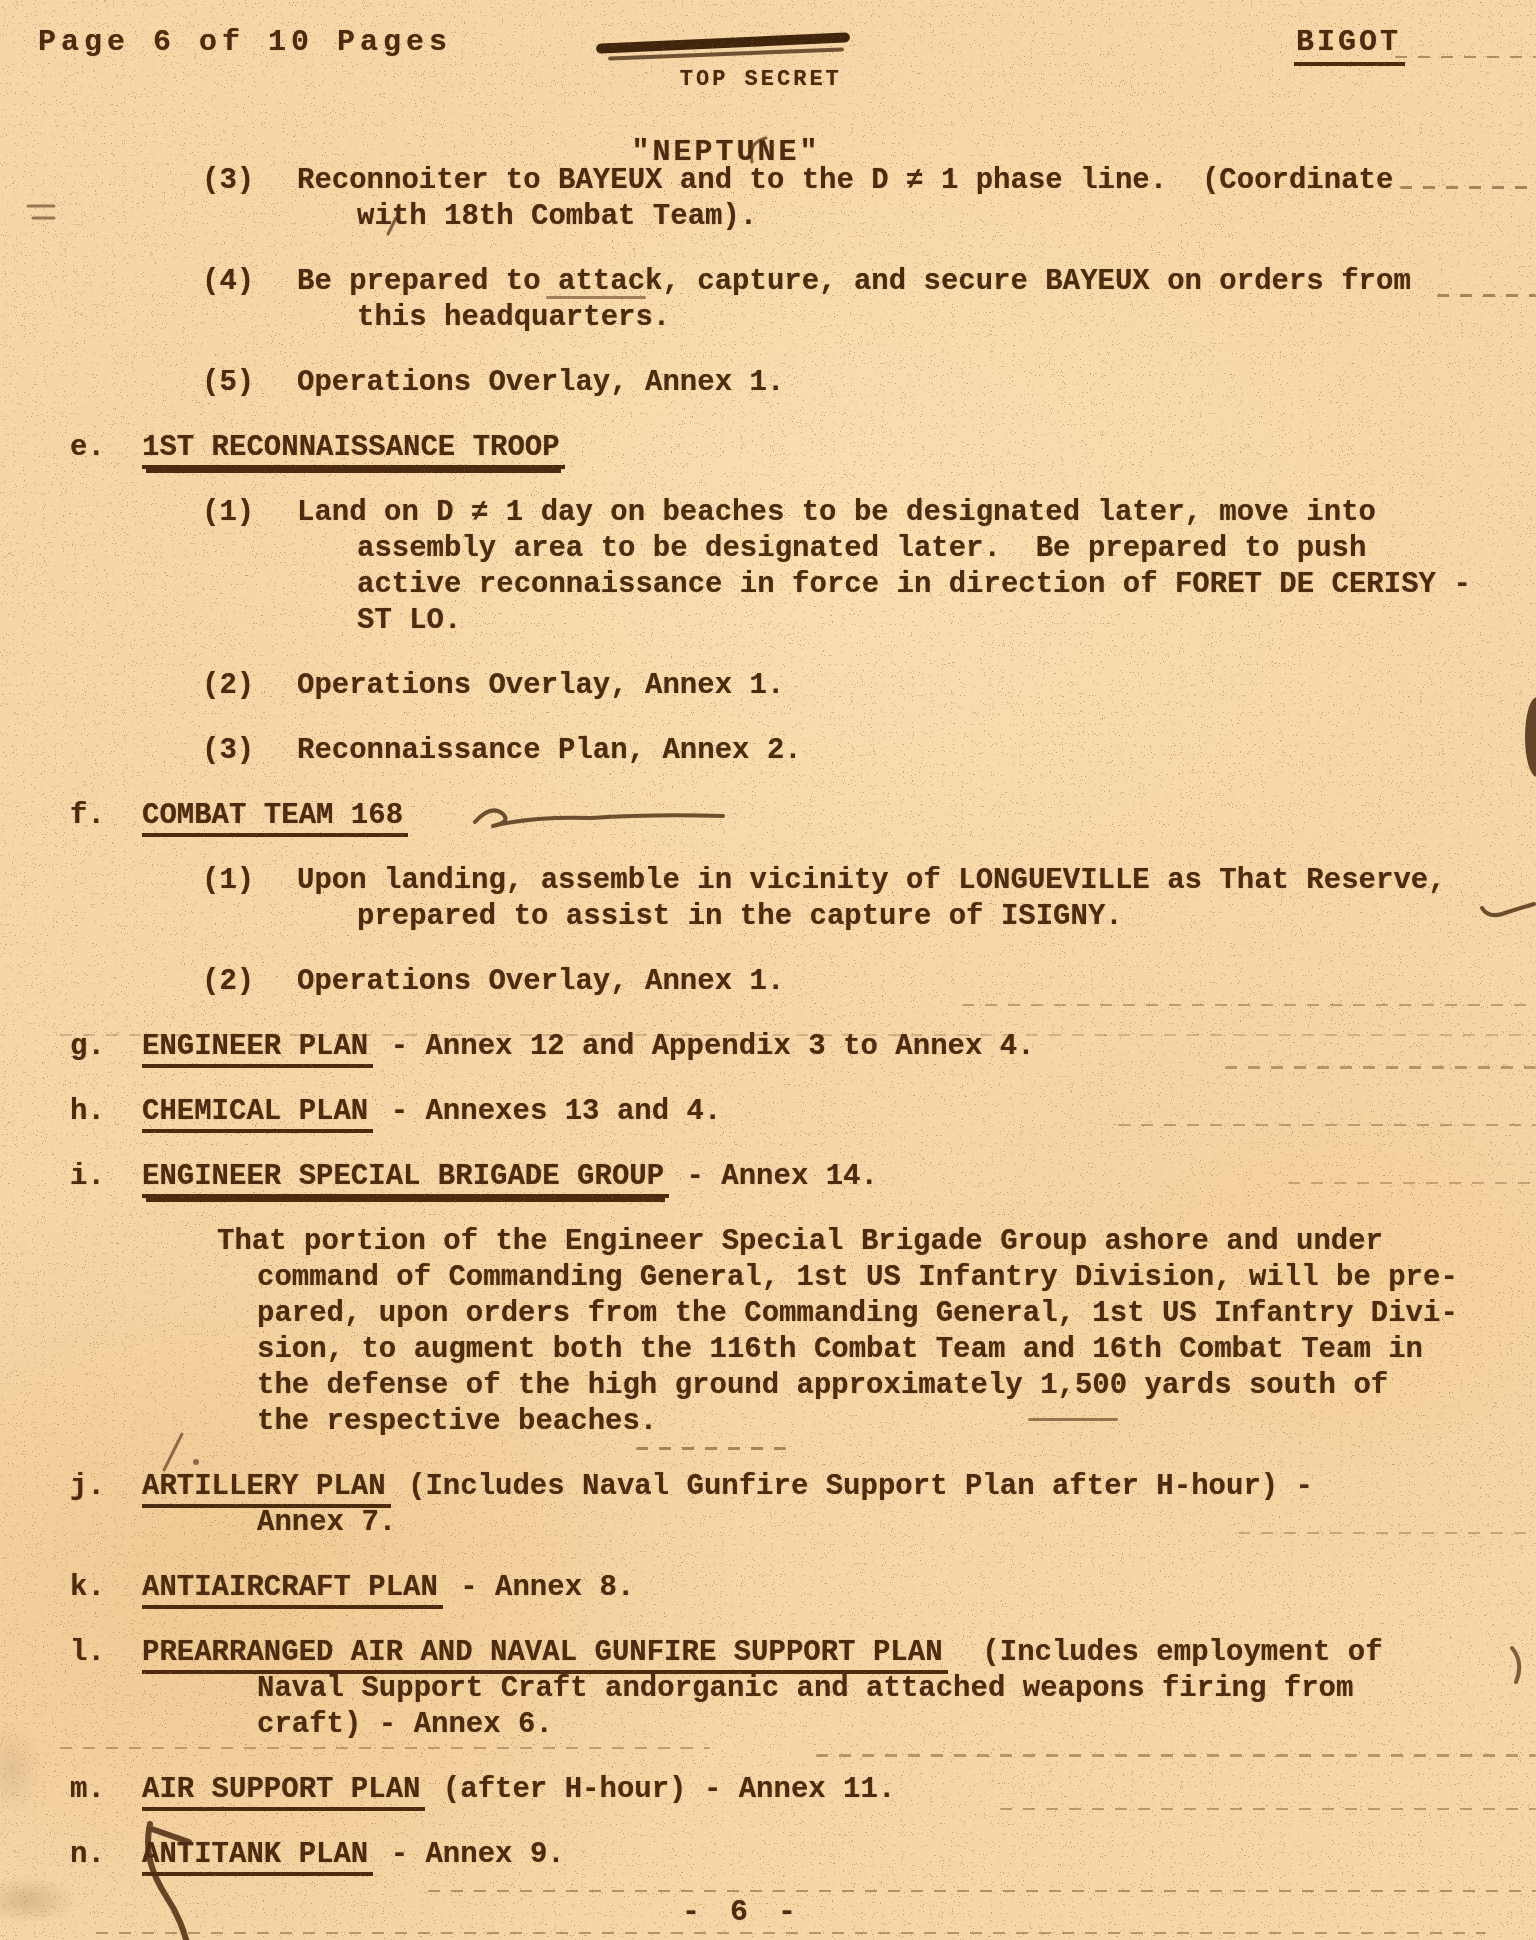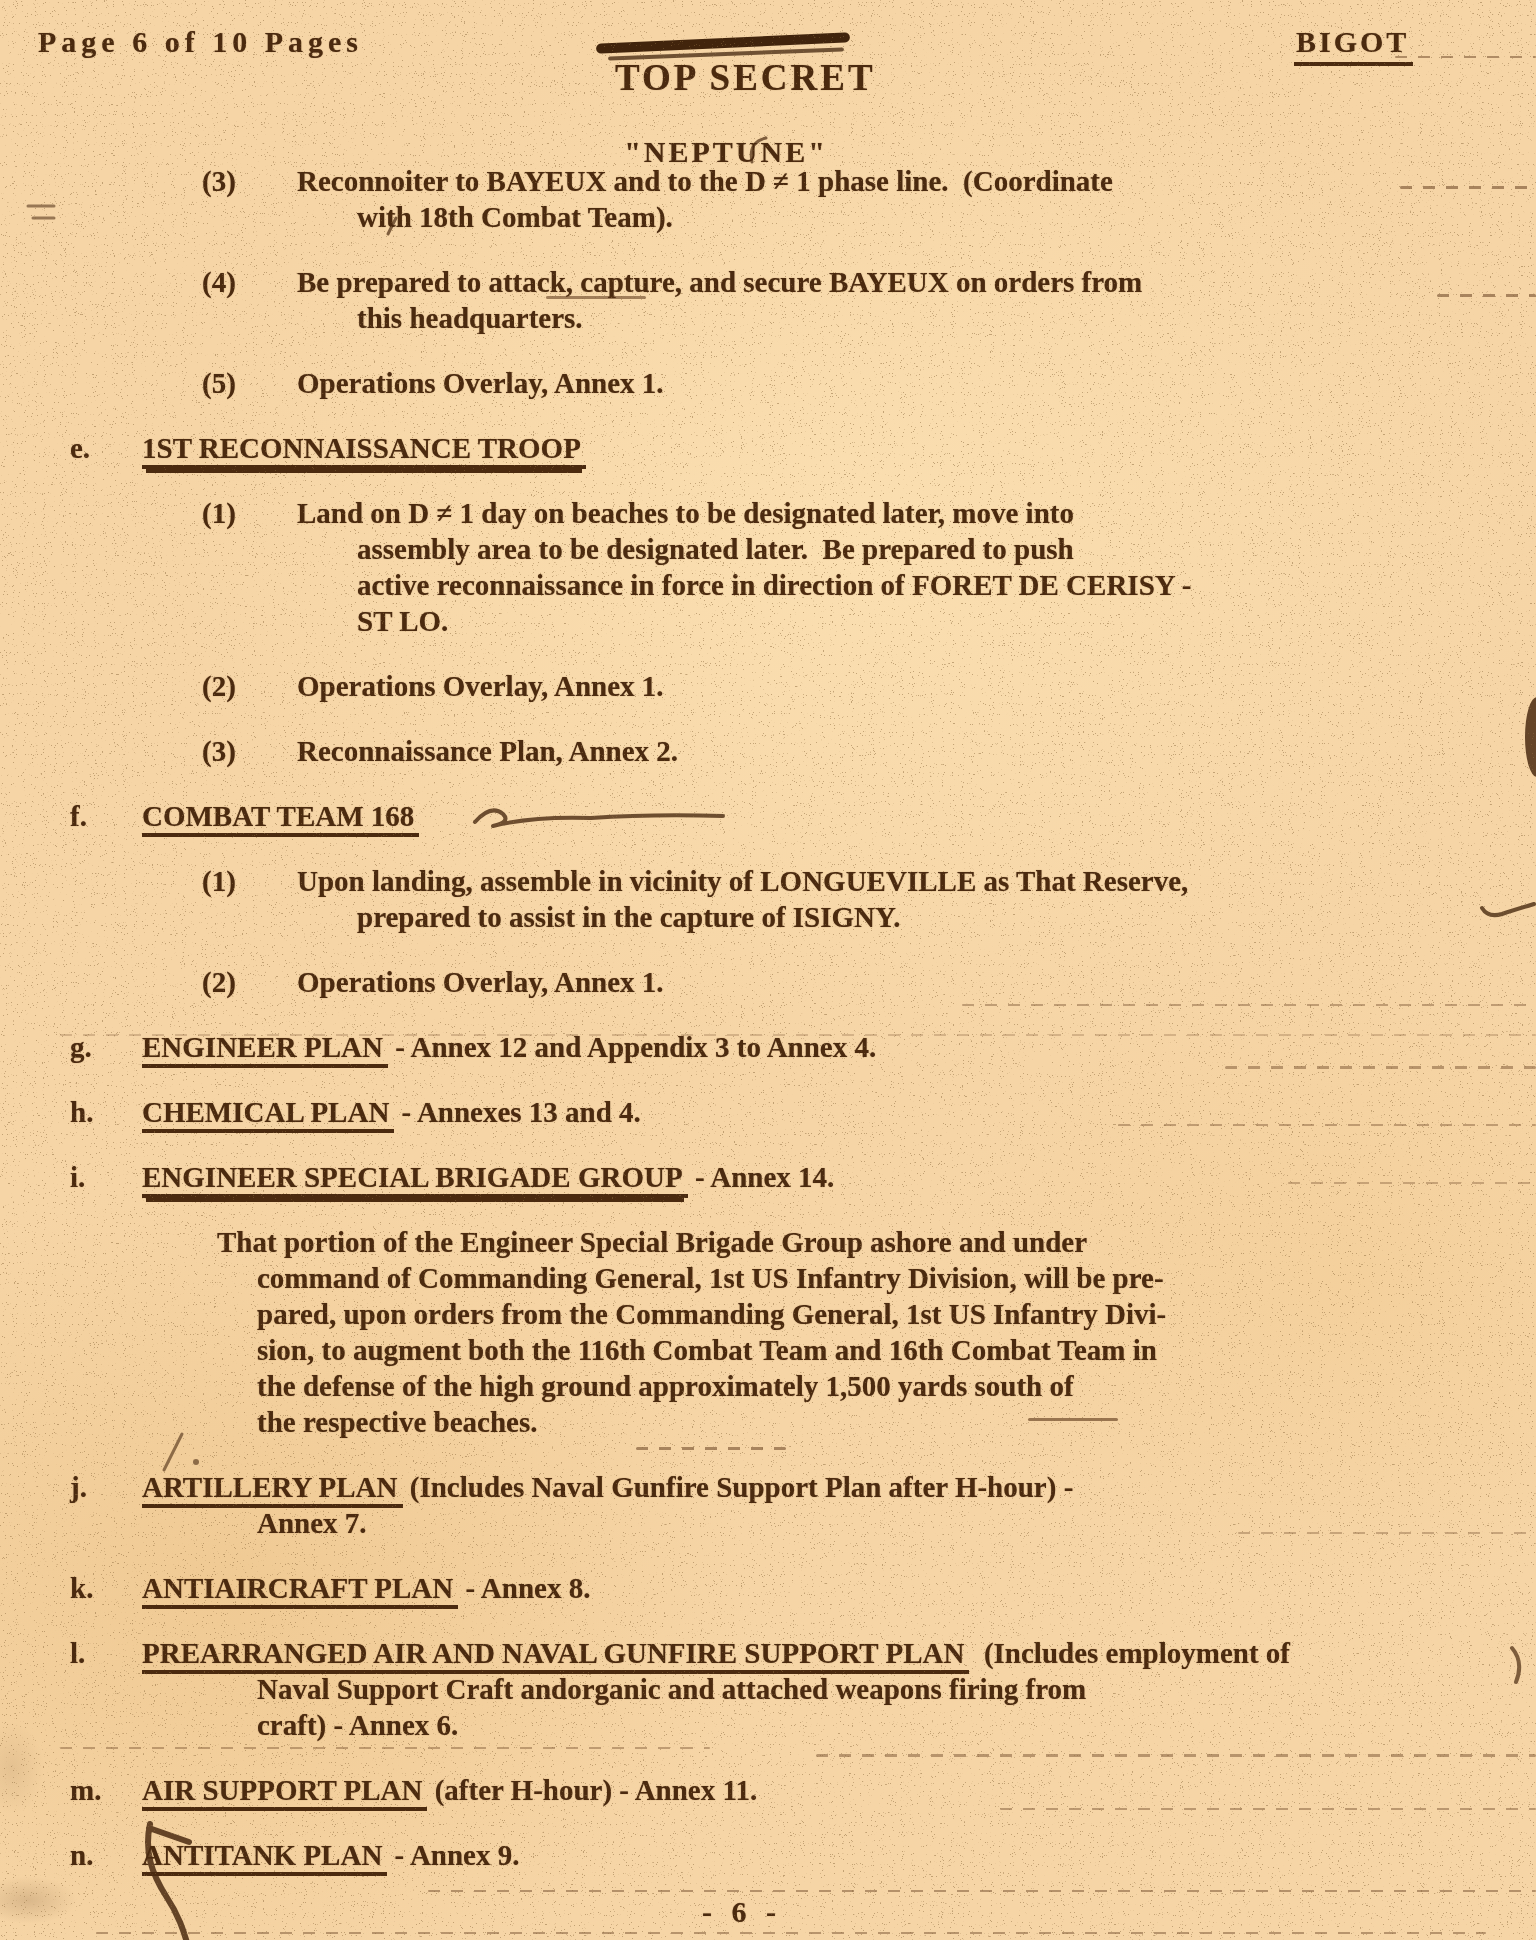--- a/index.html
+++ b/index.html
@@ -5,30 +5,30 @@
   html,body{margin:0;padding:0;background:#d9b487;}
   .page{
     position:relative;width:1536px;height:1940px;overflow:hidden;
     background:
       radial-gradient(1100px 850px at 56% 28%, rgba(251,224,178,.9) 0%, rgba(251,224,178,0) 62%),
       radial-gradient(900px 700px at 15% 82%, rgba(238,199,143,.8) 0%, rgba(238,199,143,0) 58%),
       radial-gradient(700px 520px at 88% 66%, rgba(243,206,152,.7) 0%, rgba(243,206,152,0) 60%),
       radial-gradient(70px 34px at 28px 1900px, rgba(88,51,22,.20), rgba(88,51,22,0) 70%),
       radial-gradient(46px 66px at 12px 1768px, rgba(88,51,22,.14), rgba(88,51,22,0) 70%),
       #f6d5a6;
-    font-family:Liberation Serif, serif;
+    font-family:Liberation Mono, monospace;
     font-weight:700;color:#4b2a0f;font-size:29px;line-height:36px;
   }
   .page *{box-sizing:border-box;}
   .txt{text-shadow:0 0 1px rgba(75,42,15,.55);}
   
   .hdr-item{position:absolute;white-space:pre;}
   .pagecount{left:38px;top:24px;font-size:30px;letter-spacing:5px;}
   .classblock{left:586px;top:24px;width:280px;text-align:center;}
-  .classif{font-size:37px;letter-spacing:3px;display:inline-block;}
+  .classif{font-size:22px;letter-spacing:3px;display:inline-block;}
   .codename{font-size:30px;letter-spacing:3px;margin-top:0px;}
   .bigot{left:1294px;top:24px;font-size:30px;letter-spacing:3px;border-bottom:4px solid currentColor;padding:0 4px 2px 2px;}
   .strike{position:absolute;left:596px;top:38px;width:254px;height:10px;background:#41240c;transform:rotate(-2.6deg);border-radius:5px;}
   .strike2{position:absolute;left:608px;top:52px;width:236px;height:4px;background:#41240c;transform:rotate(-2.2deg);border-radius:2px;opacity:.75;}
   
   .content{position:absolute;left:12px;top:0;width:1536px;padding-top:163px;}
   .ln{position:relative;white-space:pre;}
   .g{margin-top:29px;}
   .ind1{padding-left:190px;}
   .w1{padding-left:345px;}

